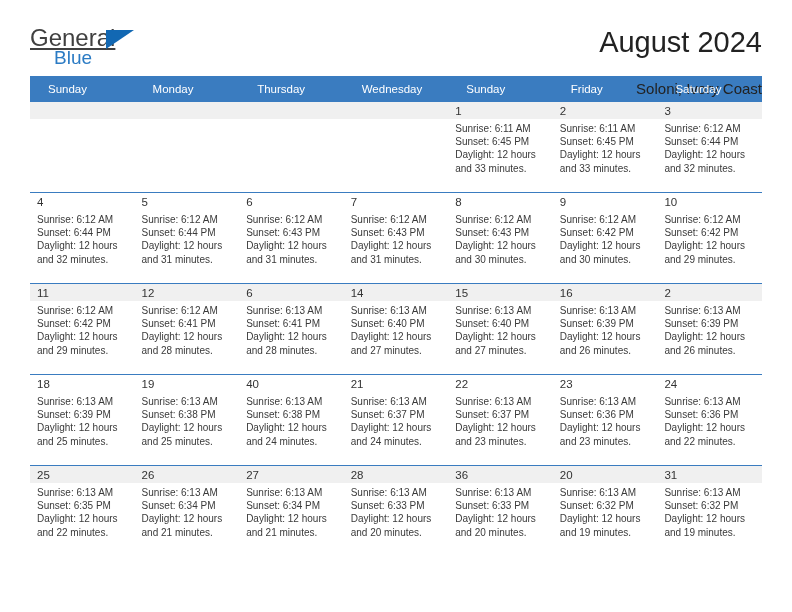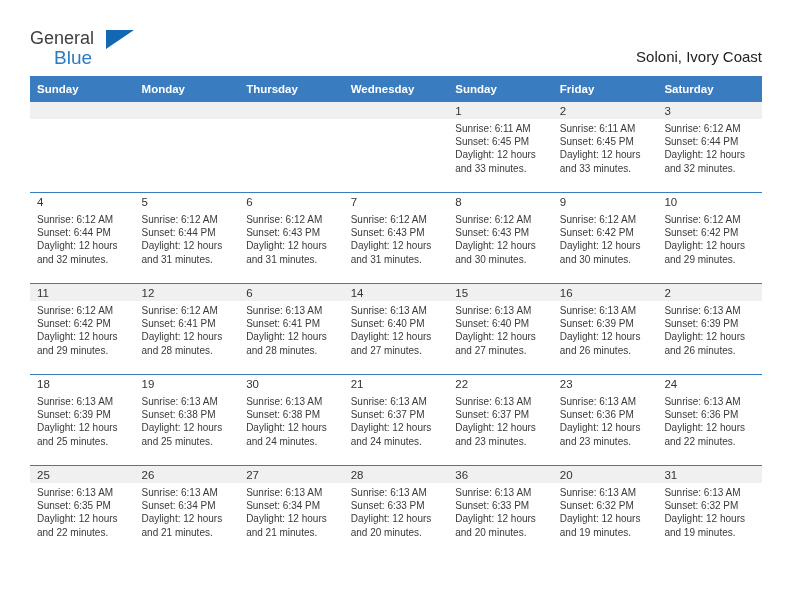--- a/index.html
+++ b/index.html
@@ -30,25 +30,26 @@
     padding-top: 26px;
     height: 72px;
     box-sizing: border-box;
   }
   .logo {
     position: relative;
     width: 120px;
     padding-top: 2px;
   }
   .logo-line1 {
-    font-size: 18px;
+    font-size: 24px;
     color: #404040;
     letter-spacing: 0px;
     line-height: 20px;
     display: block;
+    text-decoration: underline;
   }
   .logo-line2 {
     font-size: 19px;
     color: #2b7bc4;
     line-height: 20px;
     display: block;
     padding-left: 24px;
   }
   .logo-tri {
     position: absolute;
@@ -80,23 +81,23 @@
   .cal {
     width: 732px;
     border-collapse: collapse;
     table-layout: fixed;
     margin-top: 4px;
   }
   .cal th {
     background: #3a7cc0;
     color: #ffffff;
     font-size: 11.5px;
-    font-weight: bold;
+    font-weight: normal;
     text-align: left;
-    padding: 6px 0 6px 7px;
+    padding: 6px 0 6px 18px;
     height: 13px;
     border: none;
   }
   .cal td {
     vertical-align: top;
     padding: 0;
     border: none;
     border-top: 1.5px solid #3a7cc0;
     width: 104.57px;
     height: 90px;
@@ -135,20 +136,21 @@
 
 <div class="page">
 
   <div class="topbar">
     <div class="logo">
       <span class="logo-line1">General</span>
       <span class="logo-tri"></span>
       <span class="logo-line2">Blue</span>
     </div>
     <div class="titles">
+      <div class="cal-title">August 2024</div>
       <div class="cal-sub">Soloni, Ivory Coast</div>
     </div>
   </div>
 
   <table class="cal">
     <thead>
       <tr>
         <th>Sunday</th>
         <th>Monday</th>
         <th>Thursday</th>
@@ -414,21 +416,21 @@
               <div class="cell-body">
                 <div>Sunrise: 6:13 AM</div>
                 <div>Sunset: 6:38 PM</div>
                 <div>Daylight: 12 hours</div>
                 <div>and 25 minutes.</div>
               </div>
             </div>
           </td>
           <td>
             <div class="cell">
-              <div class="daynum-band">30</div>
+              <div class="daynum-band">40</div>
               <div class="cell-body">
                 <div>Sunrise: 6:13 AM</div>
                 <div>Sunset: 6:38 PM</div>
                 <div>Daylight: 12 hours</div>
                 <div>and 24 minutes.</div>
               </div>
             </div>
           </td>
           <td>
             <div class="cell">

